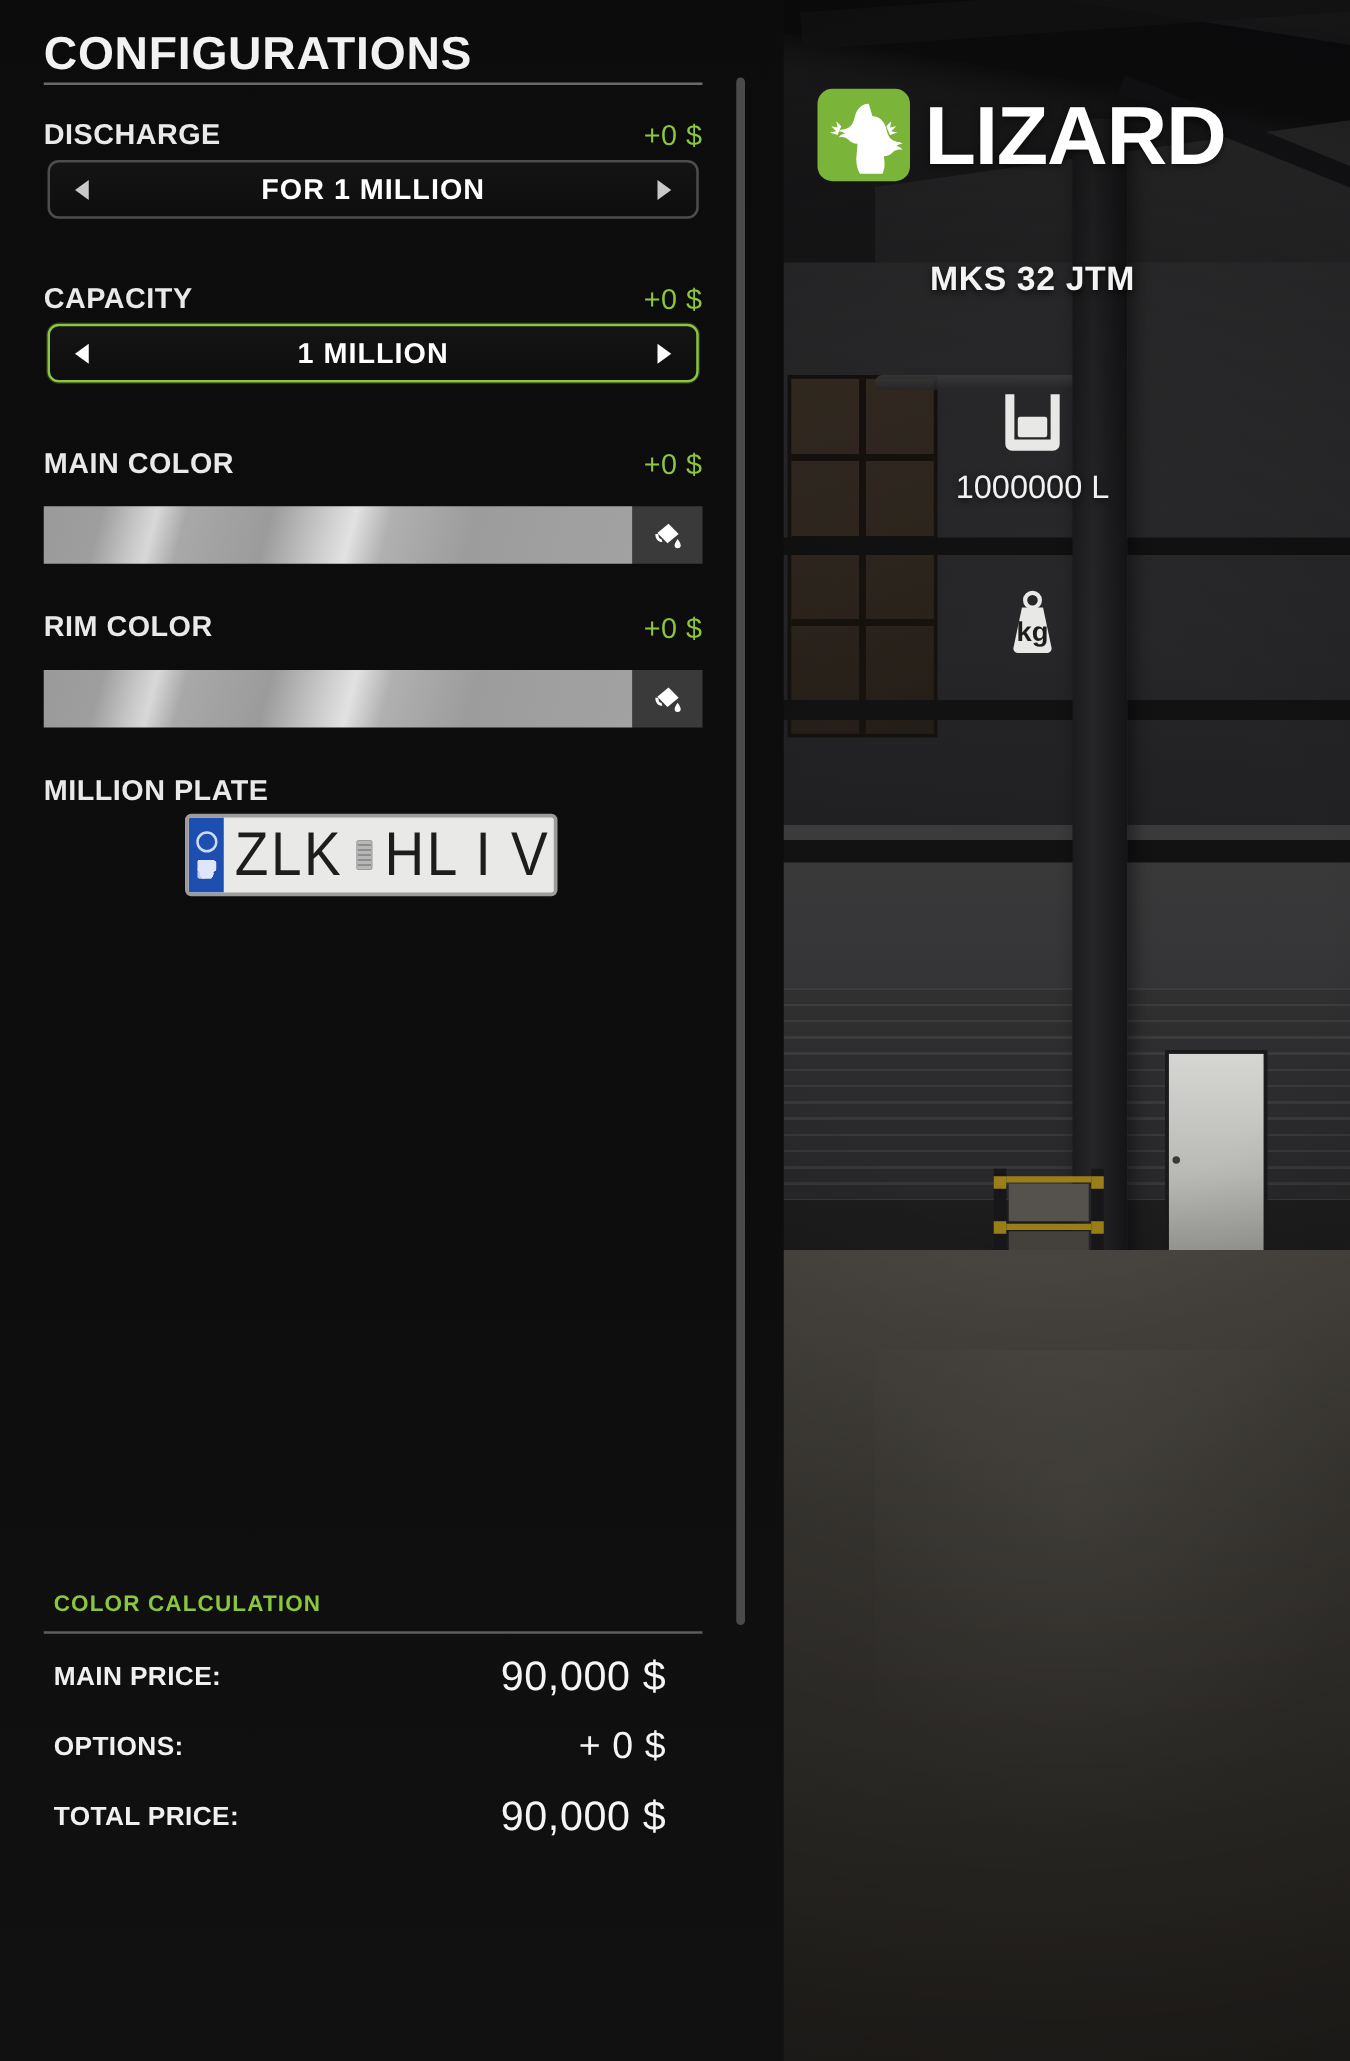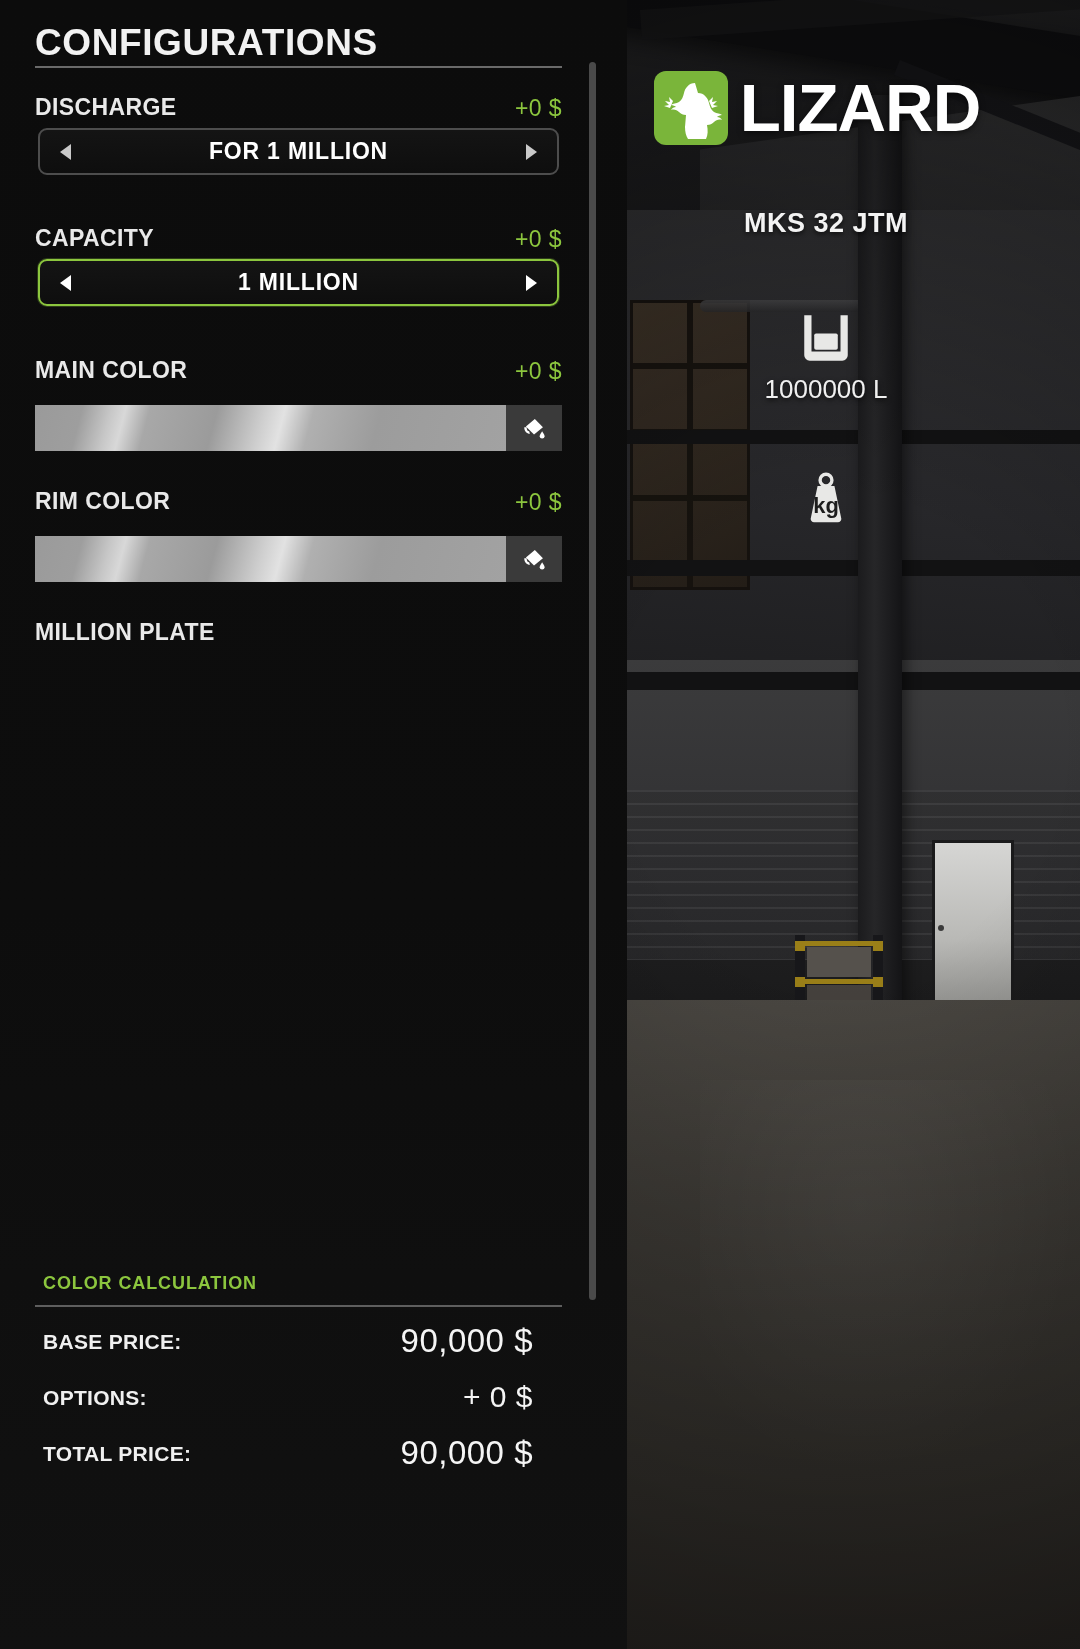--- a/index.html
+++ b/index.html
@@ -379,28 +379,41 @@
             <path fill="#ffffff" d="M6 14l11-9 10 10-11 9z"></path>
             <path fill="#ffffff" d="M4 15c0 5 3 8 7 8l-1-3c-2 0-3-2-3-5z"></path>
             <path fill="#ffffff" d="M26 20c2 3 3 5 3 6a3 3 0 0 1-6 0c0-1 1-3 3-6z"></path>
           </svg>
         </div>
       </div>
 
       <div class="row" style="top:619px;">
         <div class="row-label">MILLION PLATE</div>
       </div>
+      <div class="plate-wrap">
+        <div class="plate">
+          <div class="plate-eu">
+            <div class="eu-stars"></div>
+            <div class="eu-emblem"></div>
+          </div>
+          <div class="plate-text">
+            <span class="plate-chars">ZLK</span>
+            <span class="plate-seal"></span>
+            <span class="plate-chars">HL I V</span>
+          </div>
+        </div>
+      </div>
 
       <div class="scrollbar"></div>
 
       <div class="cost-rule"></div>
       <div class="cost-title">COLOR CALCULATION</div>
 
       <div class="cost-line" style="top:1330px;">
-        <div class="cost-label">BASE PRICE:</div>
+        <div class="cost-label">MAIN PRICE:</div>
         <div class="cost-value">90,000 $</div>
       </div>
 
       <div class="cost-line" style="top:1386px;">
         <div class="cost-label">OPTIONS:</div>
         <div class="cost-value small">+ 0 $</div>
       </div>
 
       <div class="cost-line" style="top:1442px;">
         <div class="cost-label">TOTAL PRICE:</div>

